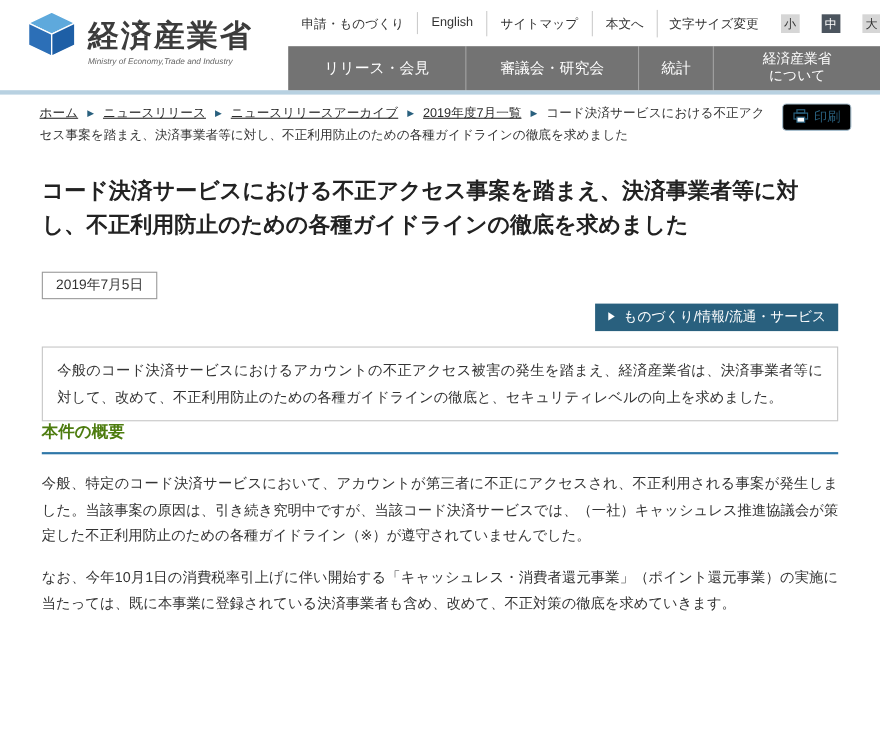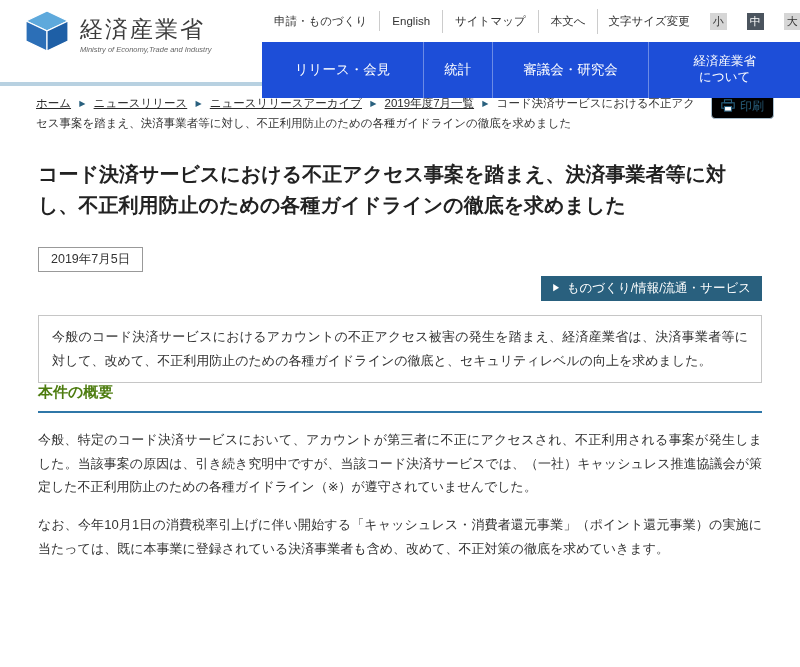--- a/index.html
+++ b/index.html
@@ -6,33 +6,33 @@
   html,body { width:800px; background:#fff; color:#333;
     font-family:"Liberation Sans","DejaVu Sans",sans-serif; }
   body { position:relative; min-height:667px; }
 
   
   .header { position:relative; height:86px; background:#fff; }
   .blue-line { position:absolute; left:0; right:0; bottom:0; height:4px; background:#b8d1e1; }
 
   .logo { position:absolute; left:24px; top:8px; display:flex; align-items:flex-start; text-decoration:none; color:#333; }
   .logo-mark { margin-right:10px; margin-top:2px; }
-  .logo-title { font-size:23px; font-weight:normal; letter-spacing:2px; color:#3c3c3c; line-height:1.2; margin-top:8px; }
+  .logo-title { font-size:28px; font-weight:bold; letter-spacing:2px; color:#3c3c3c; line-height:1.2; margin-top:8px; }
   .logo-sub { font-size:7.5px; font-style:italic; color:#666; margin-top:1px; }
 
   .header-right { position:absolute; right:0; top:0; width:538px; }
   .utility-nav { display:flex; align-items:center; height:42px; font-size:11.5px; color:#333; padding-right:28px; }
   .u-item { padding:4px 12px; border-left:1px solid #ccc; text-decoration:none; color:#333; white-space:nowrap; cursor:pointer; }
   .u-item:first-child { border-left:none; }
   .fontsize-group { display:flex; align-items:center; gap:20px; padding:4px 10px; border-left:1px solid #ccc; white-space:nowrap; }
   .size-btn { display:inline-block; min-width:17px; text-align:center; padding:1px 3px; background:#d6d6d6; color:#333; font-size:11px; cursor:pointer; }
   .size-btn.active { background:#4b545e; color:#fff; }
   .accessibility { border-left:1px solid #ccc; padding:2px 12px; text-align:center; font-size:11px; line-height:1.35; cursor:pointer; white-space:nowrap; }
 
-  .main-nav { display:flex; height:56px; background:#1d4ed8; }
+  .main-nav { display:flex; height:40px; background:#737373; }
   .nav-item { flex:1.4; display:flex; align-items:center; justify-content:center; color:#fff; font-size:13.5px;
     border-left:1px solid rgba(255,255,255,.35); cursor:pointer; text-align:center; line-height:1.25; }
   .nav-item:first-child { border-left:none; }
   .nav-item.n-release { flex:1.55; }
   .nav-item.n-council { flex:1.5; }
   .nav-item.n-stats { flex:0.65; }
   .nav-item.n-policy { flex:1.35; }
   .nav-item.n-about { flex:1.45; font-size:12.5px; }
   .nav-item.n-about span { display:inline-block; width:5em; }
 
@@ -93,22 +93,22 @@
       </span>
       <a class="accessibility">
         <span>アクセシビリティ</span><br>
         <span>閲覧支援ツール</span>
       </a>
 
     </div>
 
     <nav class="main-nav">
       <a class="nav-item n-release">リリース・会見</a>
+      <a class="nav-item n-council">審議会・研究会</a>
       <a class="nav-item n-stats">統計</a>
-      <a class="nav-item n-council">審議会・研究会</a>
       <a class="nav-item n-about">
           <span>経済産業省について</span>
         </a>
     </nav>
   </div>
 </div>
 
 <div class="breadcrumb-bar">
   <div class="breadcrumb">
     <a class="bc-link">ホーム</a>

